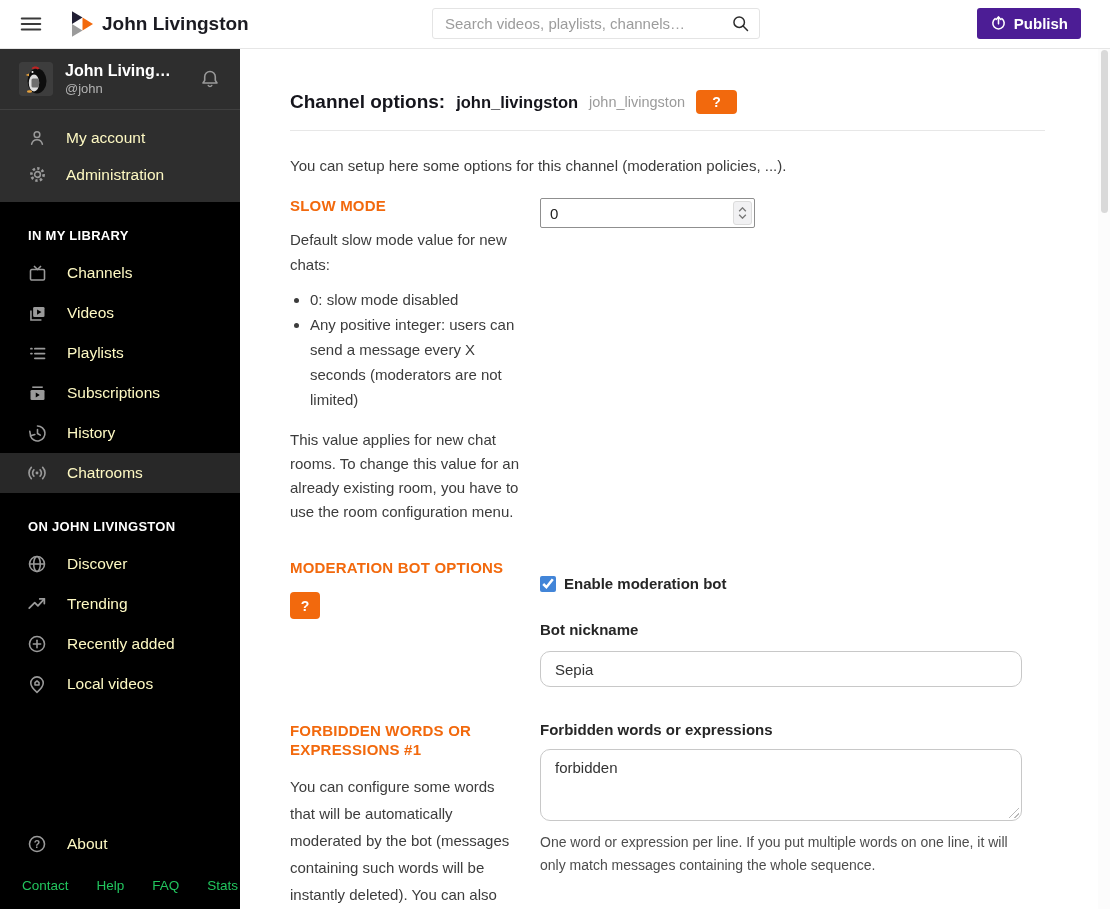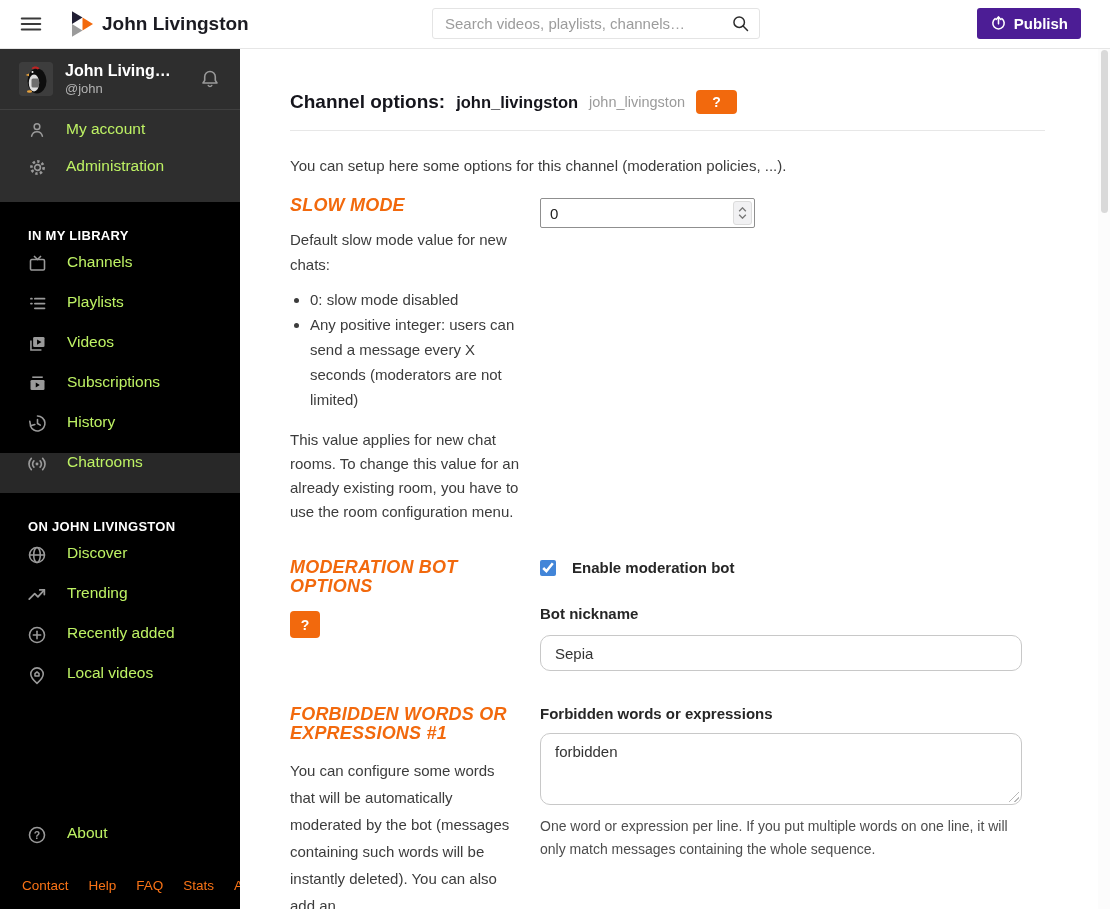--- a/index.html
+++ b/index.html
@@ -40,71 +40,71 @@
     background:#000; display:flex; flex-direction:column; z-index:10; overflow:hidden;
   }
   .side-top { background:#2e2e2e; padding-bottom:10px; }
   .user-row { display:flex; align-items:center; padding:14px 18px 13px 19px; border-bottom:1px solid #404040; }
   .avatar { width:34px; height:34px; border-radius:3px; overflow:hidden; flex:none; cursor:pointer; }
   .user-meta { margin-left:12px; min-width:0; }
   .user-name { font-weight:700; font-size:16px; color:#fff; max-width:112px; white-space:nowrap; overflow:hidden; text-overflow:ellipsis; cursor:pointer; }
   .user-handle { font-size:13px; color:#b3b3b3; margin-top:1px; }
   .bell { margin-left:auto; cursor:pointer; display:flex; }
   .menu-item, .nav-item {
-    display:flex; align-items:flex-start; gap:18px; padding:0 26px;
-    font-size:15.5px; color:#bef264; cursor:pointer; flex:none;
+    display:flex; align-items:center; gap:18px; padding:0 26px;
+    font-size:15.5px; color:#fef9c3; cursor:pointer; flex:none;
   }
   .menu-item { height:35px; margin-top:2px; }
   .nav-item { height:40px;gap:19px; }
   .nav-item.active { background:#282828; }
   .icon { display:flex; width:22px; justify-content:center; flex:none; }
   .section-title {
     padding:26px 28px 10px; font-size:13px; font-weight:700; color:#fff;
     letter-spacing:.3px;
   }
   .about-wrap { margin-top:auto; }
-  .footer-links { display:flex; gap:20px; padding:14px 20px 16px 22px; font-size:13.5px; color:#f97316; }
+  .footer-links { display:flex; gap:28px; padding:14px 20px 16px 22px; font-size:13.5px; color:#22c55e; }
   .footer-links span { cursor:pointer; }
   
   .main { position:absolute; top:48px; left:240px; width:870px; padding:42px 0 0 50px; }
   .heading { display:flex; align-items:center; gap:11px; }
   .h-title { font-size:19px; font-weight:600; color:#15151c; }
   .h-channel { font-size:16.5px; font-weight:700; color:#15151c; }
   .h-handle { font-size:14.5px; color:#9b9b9b; }
   .help-btn {
     background:#f2690d; color:#fff; border:none; border-radius:4px;
     font-weight:700; font-size:14px; width:41px; height:24px; cursor:pointer;
     font-family:"Liberation Sans",sans-serif;
   }
   .divider { border:none; border-top:1px solid #e7e7e7; margin-top:16px; width:755px; }
   .intro { margin-top:26px; font-size:15px; color:#3c3c3c; }
   .row { display:grid; grid-template-columns:230px 482px; column-gap:20px; }
   .row-slow { margin-top:22px; }
   .row-bot { margin-top:34px; }
   .row-words { margin-top:34px; }
-  .sec-label { color:#f2690d; font-weight:700; font-size:18px; letter-spacing:.2px; line-height:19px;font-style:italic; }
+  .sec-label { color:#f2690d; font-weight:700; font-size:15px; letter-spacing:.2px; line-height:19px; }
   .desc { font-size:15px; color:#3c3c3c; line-height:25px; margin-top:12px; }
   .desc-list { margin-top:10px; padding-left:20px; font-size:15px; color:#3c3c3c; line-height:25px; }
   .note { margin-top:16px; font-size:15px; color:#3c3c3c; line-height:24px; }
   .help-btn-sm {
     background:#f2690d; color:#fff; border:none; border-radius:4px;
     font-weight:700; font-size:14px; width:30px; height:27px; cursor:pointer;
     margin-top:15px; display:block; font-family:"Liberation Sans",sans-serif;
   }
   .numwrap { position:relative; width:215px; height:30px; border:1px solid #8f8f8f; border-radius:2px; background:#fff; margin-top:2px; }
   .num-input {
     width:100%; height:100%; border:none; outline:none; font-size:15px; color:#222;
     padding:0 26px 0 9px; font-family:"Liberation Sans",sans-serif; background:transparent;
   }
   .spinner {
     position:absolute; right:2px; top:2px; bottom:2px; width:19px;
     background:#f1f1f3; border:1px solid #dcdcdc; border-radius:3px;
     display:flex; flex-direction:column; align-items:center; justify-content:center; gap:2px; cursor:pointer;
   }
-  .check-row { display:flex; align-items:center; gap:16px; margin-top:1px; }
+  .check-row { display:flex; align-items:center; gap:8px; margin-top:17px; }
   .check-row input { width:16px; height:16px; accent-color:#4285d8; cursor:pointer; }
   .check-label { font-weight:700; font-size:15px; color:#262626; }
   .field-label { font-weight:700; font-size:15px; color:#262626; margin-top:29px; }
   .field-label2 { font-weight:700; font-size:15px; color:#262626; }
   .text-input {
     margin-top:13px; width:482px; height:36px; border:1px solid #c8c8c8; border-radius:10px;
     padding:0 14px; font-size:15px; color:#333; outline:none; font-family:"Liberation Sans",sans-serif;
   }
   .ta-wrap { position:relative; margin-top:11px; width:482px; }
   .textarea {
@@ -214,39 +214,39 @@
     <span class="icon">
       <svg width="21" height="21" viewBox="0 0 24 24" fill="none" stroke="#9a9a9a" stroke-width="1.8" stroke-linejoin="round">
         <polyline points="8 3.5 12 7.5 16 3.5"></polyline>
           <rect x="4" y="7.5" width="16" height="12" rx="1.5"></rect>
       </svg>
     </span>
     <span>Channels</span>
   </div>
   <div class="nav-item">
     <span class="icon">
+      <svg width="21" height="21" viewBox="0 0 24 24">
+        <path d="M4.5 8.5v11h12" fill="none" stroke="#9a9a9a" stroke-width="1.8"></path>
+        <rect x="7" y="4.5" width="13" height="11.5" rx="1.5" fill="#9a9a9a"></rect>
+        <path d="M11.5 7.3l5 3-5 3z" fill="#000"></path>
+      </svg>
+    </span>
+    <span>Videos</span>
+  </div>
+  <div class="nav-item">
+    <span class="icon">
       <svg width="21" height="21" viewBox="0 0 24 24" stroke="#9a9a9a" stroke-width="2" stroke-linecap="round">
         <line x1="9" y1="6.5" x2="20" y2="6.5"></line>
           <line x1="9" y1="12" x2="20" y2="12"></line>
           <line x1="9" y1="17.5" x2="20" y2="17.5"></line>
         <line x1="4.5" y1="6.5" x2="5.6" y2="6.5"></line>
           <line x1="4.5" y1="12" x2="5.6" y2="12"></line>
       </svg>
     </span>
     <span>Playlists</span>
-  </div>
-  <div class="nav-item">
-    <span class="icon">
-      <svg width="21" height="21" viewBox="0 0 24 24">
-        <path d="M4.5 8.5v11h12" fill="none" stroke="#9a9a9a" stroke-width="1.8"></path>
-        <rect x="7" y="4.5" width="13" height="11.5" rx="1.5" fill="#9a9a9a"></rect>
-        <path d="M11.5 7.3l5 3-5 3z" fill="#000"></path>
-      </svg>
-    </span>
-    <span>Videos</span>
   </div>
   <div class="nav-item">
     <span class="icon">
       <svg width="21" height="21" viewBox="0 0 24 24">
         <line x1="6" y1="4.8" x2="18" y2="4.8" stroke="#9a9a9a" stroke-width="1.8"></line>
         <rect x="4" y="8" width="16" height="11.5" rx="1.5" fill="#9a9a9a"></rect>
         <path d="M10 10.8l4.6 2.9-4.6 2.9z" fill="#000"></path>
       </svg>
     </span>
     <span>Subscriptions</span>

